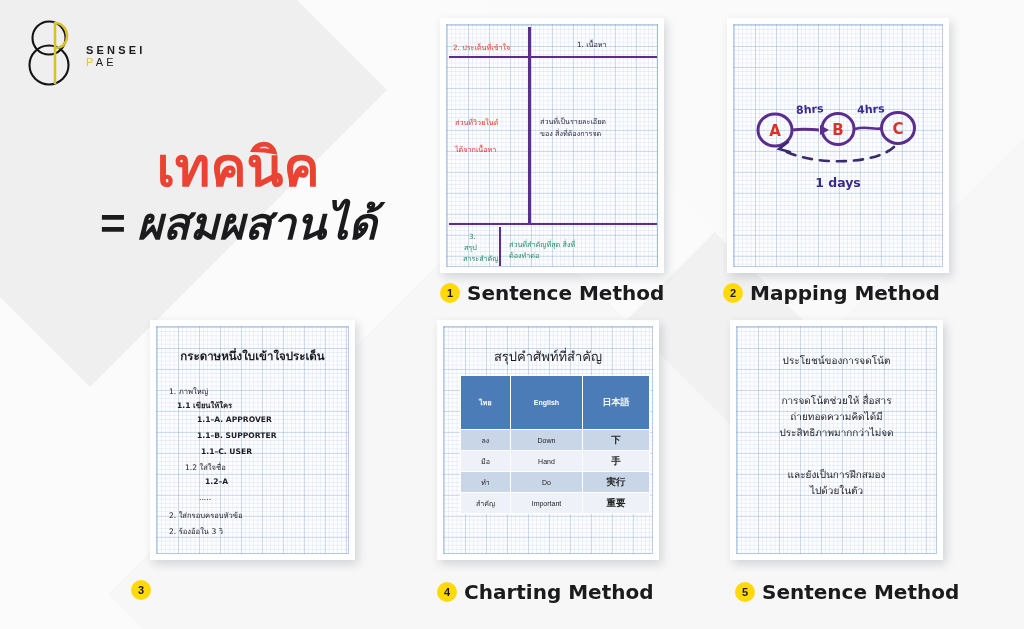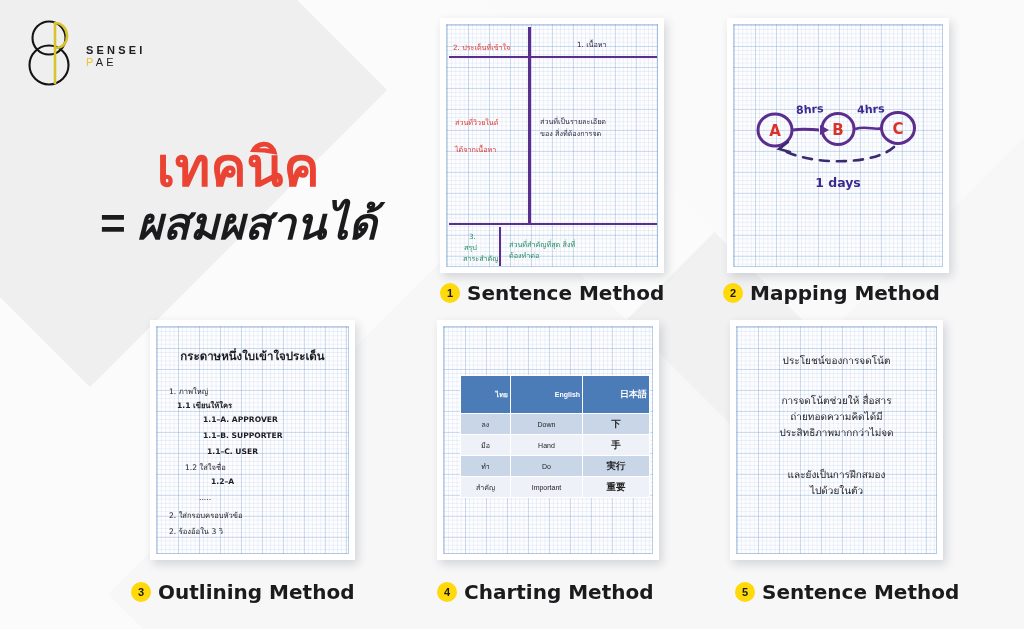--- a/index.html
+++ b/index.html
@@ -66,28 +66,28 @@
   .c1-dark{color:#2a2540;}
   .c1-green{color:#1e8a5a;}
 
   
   #card2 svg{position:absolute;left:0;top:0;}
 
   
   #c3title{position:absolute;left:0;right:0;top:20px;text-align:center;
     font-size:11.5px;font-weight:bold;color:#1c1c22;font-family:"DejaVu Sans",sans-serif;}
   .c3row{position:absolute;font-size:7.6px;color:#1c1c22;font-family:"DejaVu Sans",sans-serif;white-space:nowrap;}
-  .c3row.bold{font-weight:bold;margin-left:6px;}
+  .c3row.bold{font-weight:bold;}
 
   
   #c4title{position:absolute;left:0;right:0;top:19px;text-align:center;
     font-size:13px;color:#1c1c22;font-family:"DejaVu Sans",sans-serif;}
   #c4table{position:absolute;left:16px;top:48px;width:190px;border-collapse:collapse;}
   #c4table th{background:#4b7cb8;color:#ffffff;font-size:7px;font-weight:bold;
-    padding:12px 2px;text-align:right;border:1px solid #ffffff;}
+    padding:20px 2px;text-align:center;border:1px solid #ffffff;}
   #c4table th.jp{font-size:9px;}
   #c4table td{font-size:7px;padding:3.5px 2px;text-align:center;color:#222;border:1px solid #ffffff;}
   #c4table td.jp{font-size:9.5px;font-weight:bold;}
   #c4table tr.odd td{background:#c9d6e8;}
   #c4table tr.even td{background:#eef2f8;}
 
   
   .c5block{position:absolute;left:10px;right:10px;text-align:center;
     font-size:10px;line-height:1.55;color:#1c1c22;font-family:"DejaVu Sans",sans-serif;}
 
@@ -210,20 +210,21 @@
         <div class="c3row" style="left:42px;top:166px;">.....</div>
         <div class="c3row" style="left:12px;top:182px;">2. ใส่กรอบครอบหัวข้อ</div>
         <div class="c3row" style="left:12px;top:198px;">2. ร้องอ้อใน 3 วิ</div>
       </div>
     </div>
   </div>
 
   <div class="card" id="card4">
     <div class="paper">
       <div class="inner">
+        <div id="c4title">สรุปคำศัพท์ที่สำคัญ</div>
         <table id="c4table">
           <thead>
             <tr>
               <th>ไทย</th>
               <th>English</th>
               <th class="jp">日本語</th>
             </tr>
           </thead>
           <tbody>
             <tr class="odd">
@@ -268,21 +269,20 @@
   <div class="caption" id="cap1">
     <div class="badge">1</div>
     <div class="caplabel">Sentence Method</div>
   </div>
   <div class="caption" id="cap2">
     <div class="badge">2</div>
     <div class="caplabel">Mapping Method</div>
   </div>
   <div class="caption" id="cap3">
     <div class="badge">3</div>
-    <div class="caplabel">Outlining Method</div>
   </div>
   <div class="caption" id="cap4">
     <div class="badge">4</div>
     <div class="caplabel">Charting Method</div>
   </div>
   <div class="caption" id="cap5">
     <div class="badge">5</div>
     <div class="caplabel">Sentence Method</div>
   </div>
 

